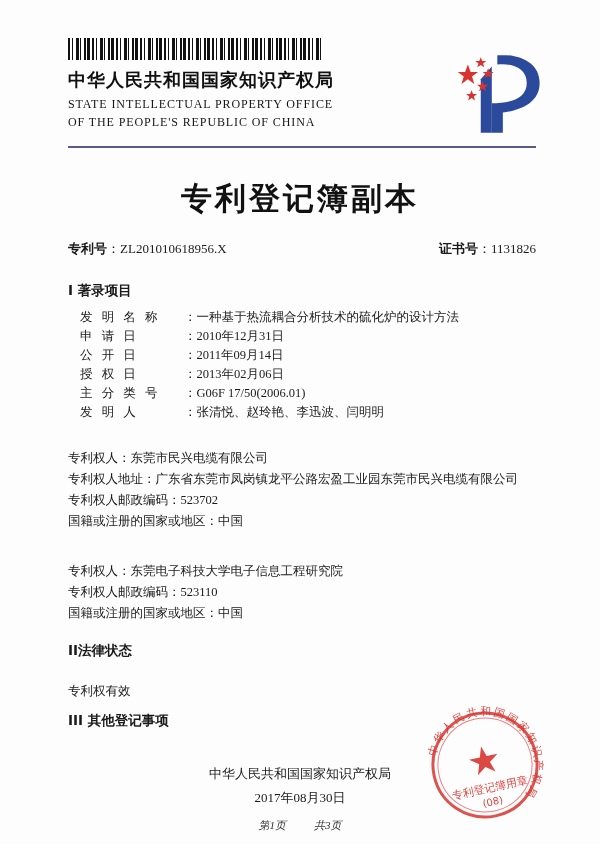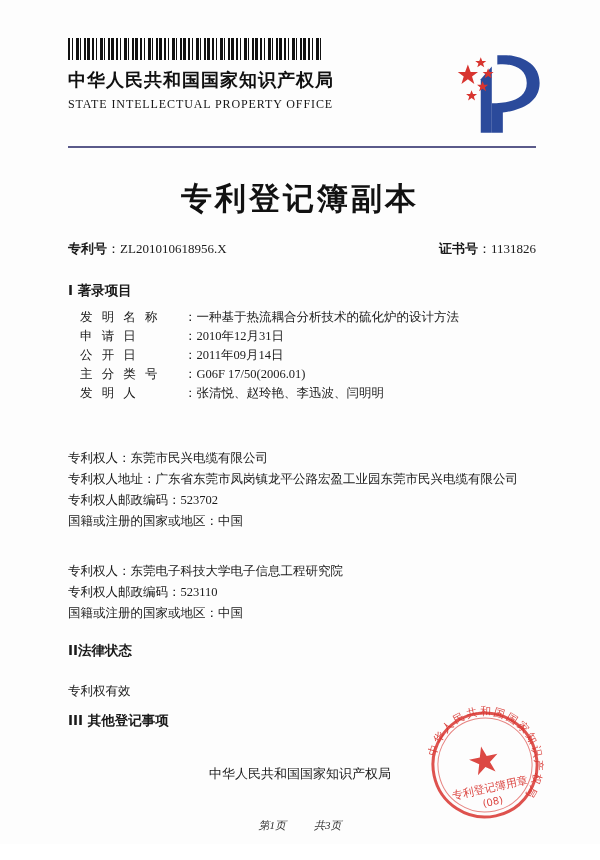--- a/index.html
+++ b/index.html
@@ -161,20 +161,21 @@
 </style>
 </head>
 <body>
 
 <div class="page">
 
   <div class="header">
     <div class="barcode"></div>
     <div class="org-cn">中华人民共和国国家知识产权局</div>
     <div class="org-en1">STATE INTELLECTUAL PROPERTY OFFICE</div>
+    <div class="org-en2">OF THE PEOPLE'S REPUBLIC OF CHINA</div>
   </div>
 
   <svg class="emblem" viewBox="0 0 100 100">
     <path d="M46 8 C70 6, 92 16, 92 38 C92 60, 70 68, 52 70 L52 92 L40 92 L40 60 C58 60, 78 56, 78 38 C78 22, 62 16, 46 18 Z" fill="#2b4a9b"></path>
     <path d="M40 20 L40 92 L28 92 L28 34 Z" fill="#2b4a9b"></path>
     <g fill="#d8342f">
       <polygon points="14,18 17,26 25,26 18.5,31 21,39 14,34 7,39 9.5,31 3,26 11,26"></polygon>
       <polygon points="28,10 29.6,14 34,14 30.5,16.8 31.8,21 28,18.4 24.2,21 25.5,16.8 22,14 26.4,14"></polygon>
       <polygon points="36,22 37.6,26 42,26 38.5,28.8 39.8,33 36,30.4 32.2,33 33.5,28.8 30,26 34.4,26"></polygon>
       <polygon points="30,36 31.6,40 36,40 32.5,42.8 33.8,47 30,44.4 26.2,47 27.5,42.8 24,40 28.4,40"></polygon>
@@ -207,20 +208,25 @@
       </tr>
       <tr>
         <td class="fld-label">申 请 日</td>
         <td class="fld-colon">：</td>
         <td class="fld-value">2010年12月31日</td>
       </tr>
       <tr>
         <td class="fld-label">公 开 日</td>
         <td class="fld-colon">：</td>
         <td class="fld-value">2011年09月14日</td>
+      </tr>
+      <tr>
+        <td class="fld-label">授 权 日</td>
+        <td class="fld-colon">：</td>
+        <td class="fld-value">2013年02月06日</td>
       </tr>
       <tr>
         <td class="fld-label">主 分 类 号</td>
         <td class="fld-colon">：</td>
         <td class="fld-value">G06F 17/50(2006.01)</td>
       </tr>
       <tr>
         <td class="fld-label">发 明 人</td>
         <td class="fld-colon">：</td>
         <td class="fld-value">张清悦、赵玲艳、李迅波、闫明明</td>
@@ -274,19 +280,20 @@
     </text>
     <g opacity="0.9">
       <polygon points="65,46 68.5,56.5 79.5,56.5 70.5,63 74,73.5 65,67 56,73.5 59.5,63 50.5,56.5 61.5,56.5" fill="#d8342f"></polygon>
     </g>
     <text x="65" y="92" text-anchor="middle" font-size="11" fill="#d8342f" font-family="DejaVu Sans, sans-serif" opacity="0.92">专利登记簿用章</text>
     <text x="65" y="106" text-anchor="middle" font-size="10" fill="#d8342f" font-family="DejaVu Sans, sans-serif" opacity="0.92">(08)</text>
   </svg>
 
   <div class="issuer" style="top:765px;">
     <div class="line1">中华人民共和国国家知识产权局</div>
+    <div>2017年08月30日</div>
   </div>
 
   <div class="pagefoot" style="top:818px;">
     <span>第1页</span><span>共3页</span>
   </div>
 
 </div>
 
 </body></html>

